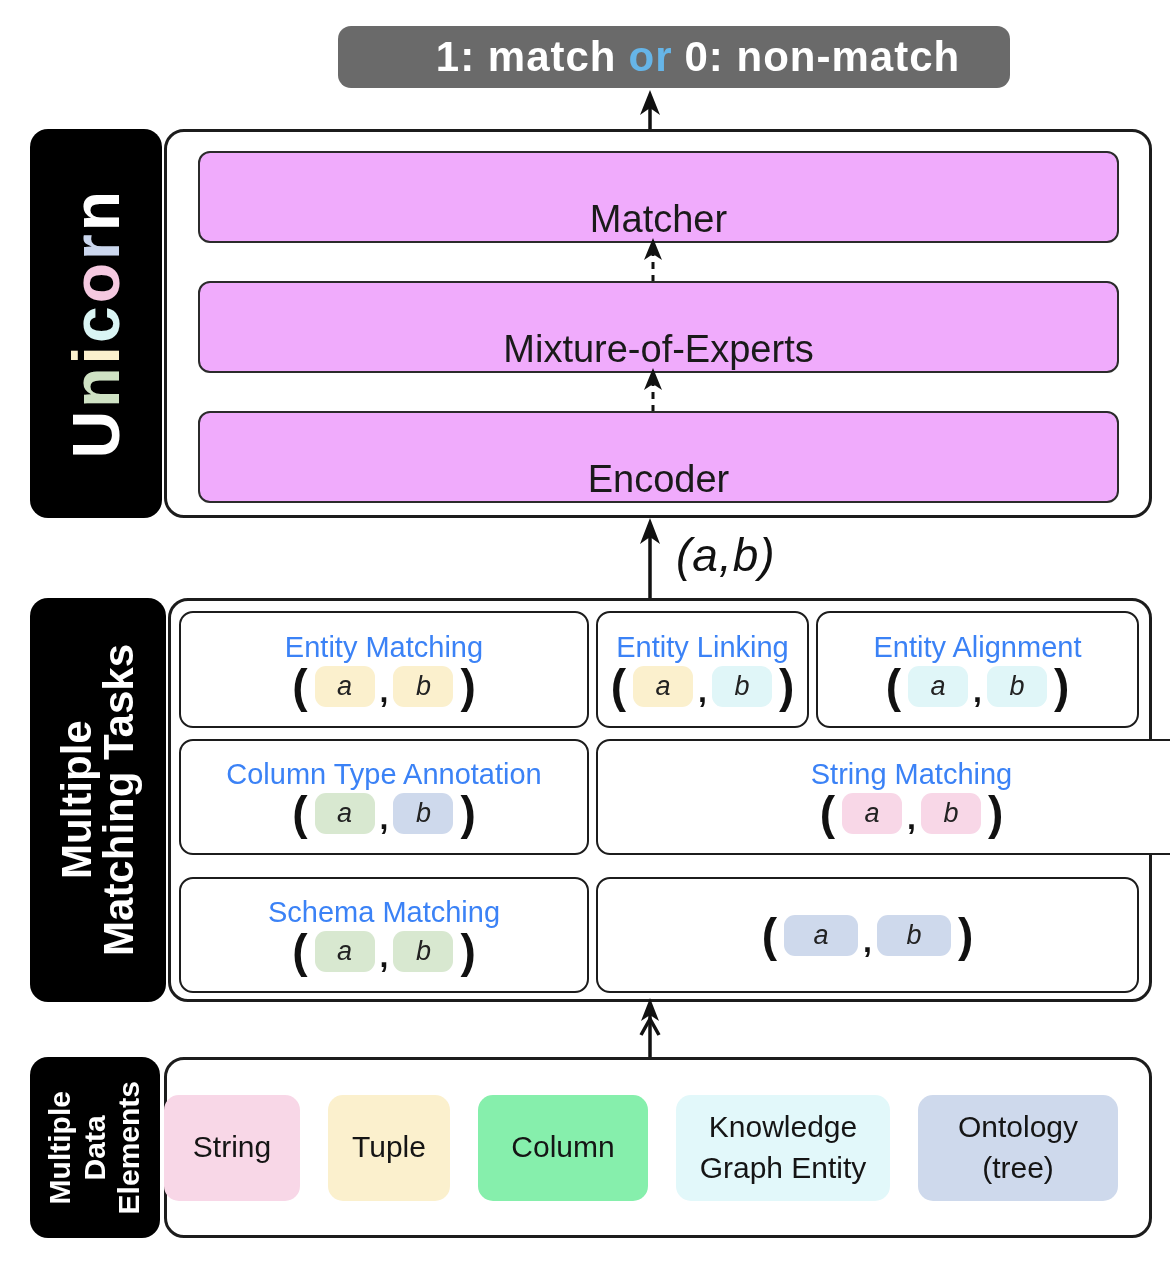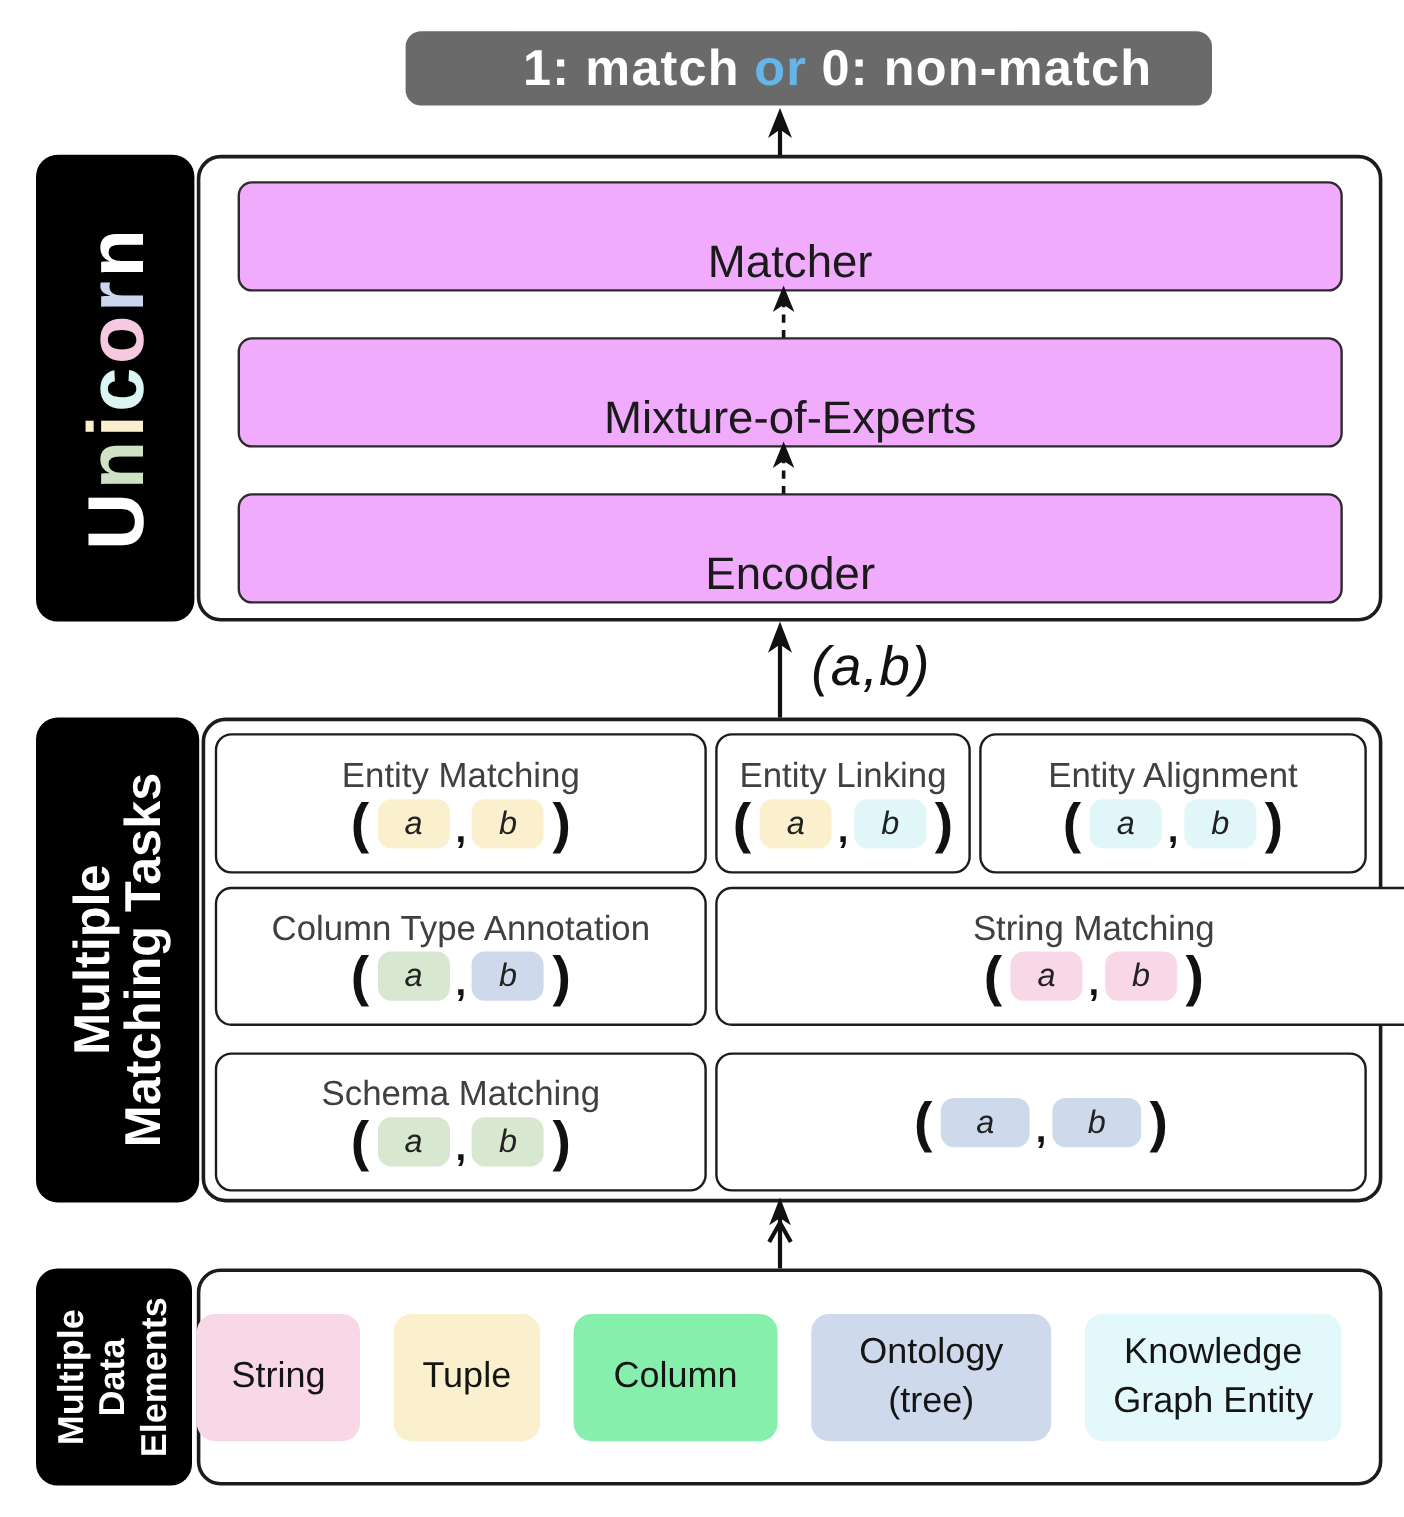--- a/index.html
+++ b/index.html
@@ -31,21 +31,21 @@
     position:absolute;left:31px;width:917px;height:88px;background:#f0abfc;
     border:2.5px solid #2b2b2b;border-radius:12px;
     display:flex;align-items:flex-end;justify-content:center;
     font-size:38px;color:#1a1a1a;
   }
   
   .task{
     position:absolute;background:#ffffff;border:2.5px solid #1c1c1c;border-radius:14px;
     display:flex;flex-direction:column;align-items:center;justify-content:center;
   }
-  .task-title{font-size:29px;color:#404040;line-height:1.1;}
+  .task-title{font-size:29px;color:#3b82f6;line-height:1.1;}
   .task-pair{display:flex;align-items:center;justify-content:center;gap:7px;margin-top:2px;}
   .paren{font-size:46px;font-weight:600;line-height:0.9;}
   .chip{
     display:inline-flex;align-items:center;justify-content:center;
     min-width:34px;padding:5px 13px;border-radius:11px;
     font-style:italic;font-size:27px;color:#222;
   }
   .comma{font-size:32px;font-weight:bold;align-self:flex-end;line-height:0.6;margin:0 -2px 6px -2px;}
   
   .elems-row{
@@ -203,17 +203,17 @@
 Data
 Elements</div>
   </div>
 
   <div class="panel" style="left:164px;top:1057px;width:988px;height:181px;box-sizing:border-box;"></div>
 
   <div class="elems-row">
     <div class="elem-chip" style="width: 136px; background: rgb(248, 215, 231);">String</div>
     <div class="elem-chip" style="width: 122px; background: rgb(251, 240, 205);">Tuple</div>
     <div class="elem-chip" style="width: 170px; background: #86efac;">Column</div>
+    <div class="elem-chip" style="width: 214px; background: rgb(226, 248, 250);">Knowledge Graph Entity</div>
     <div class="elem-chip" style="width: 200px; background: rgb(206, 217, 236);">Ontology (tree)</div>
-    <div class="elem-chip" style="width: 214px; background: rgb(226, 248, 250);">Knowledge Graph Entity</div>
   </div>
 
 </div>
 
 </body></html>

